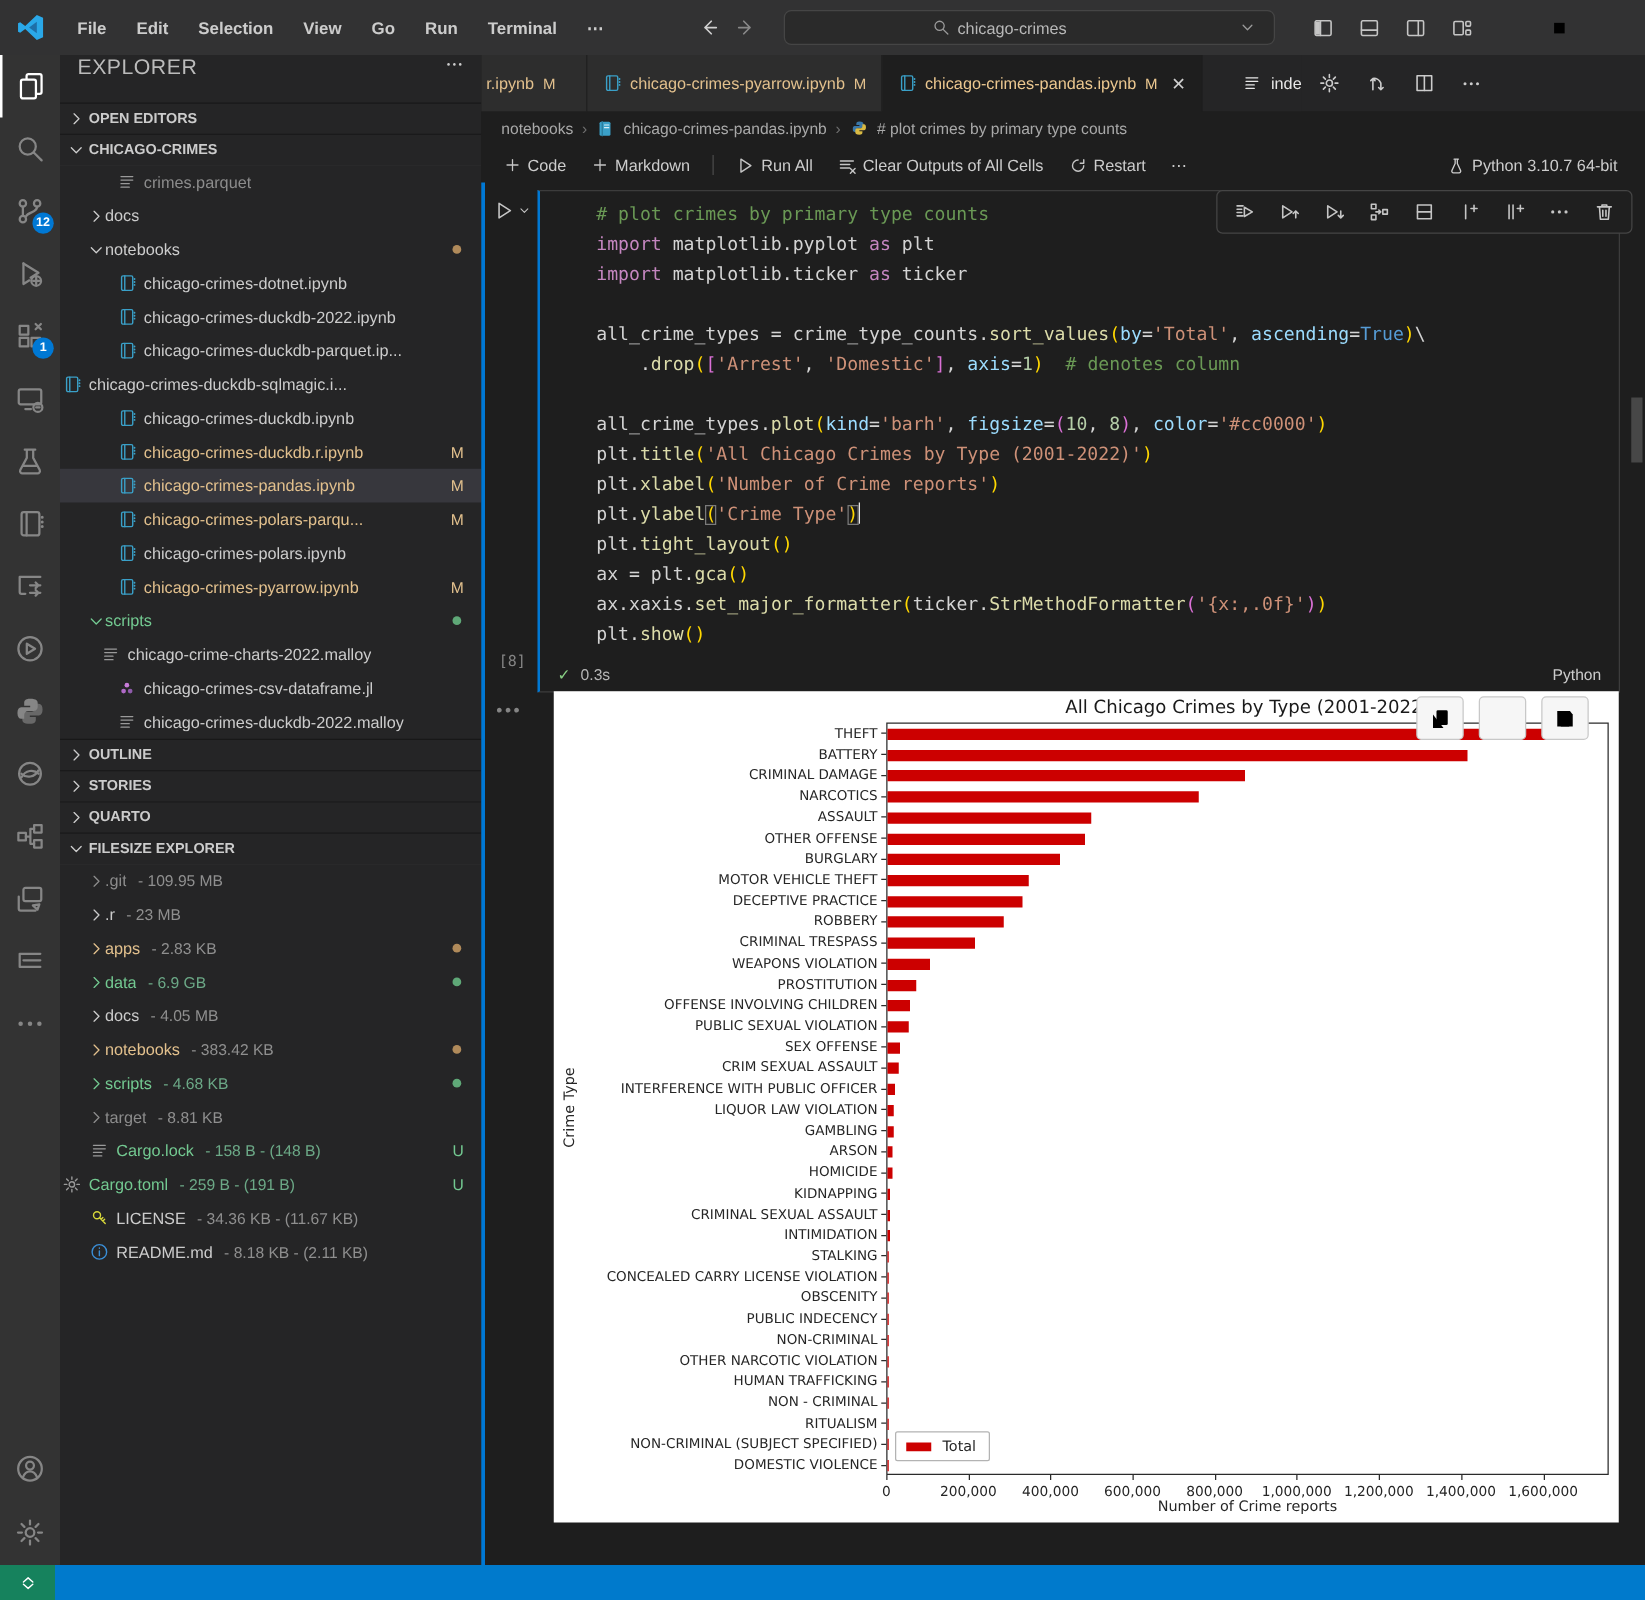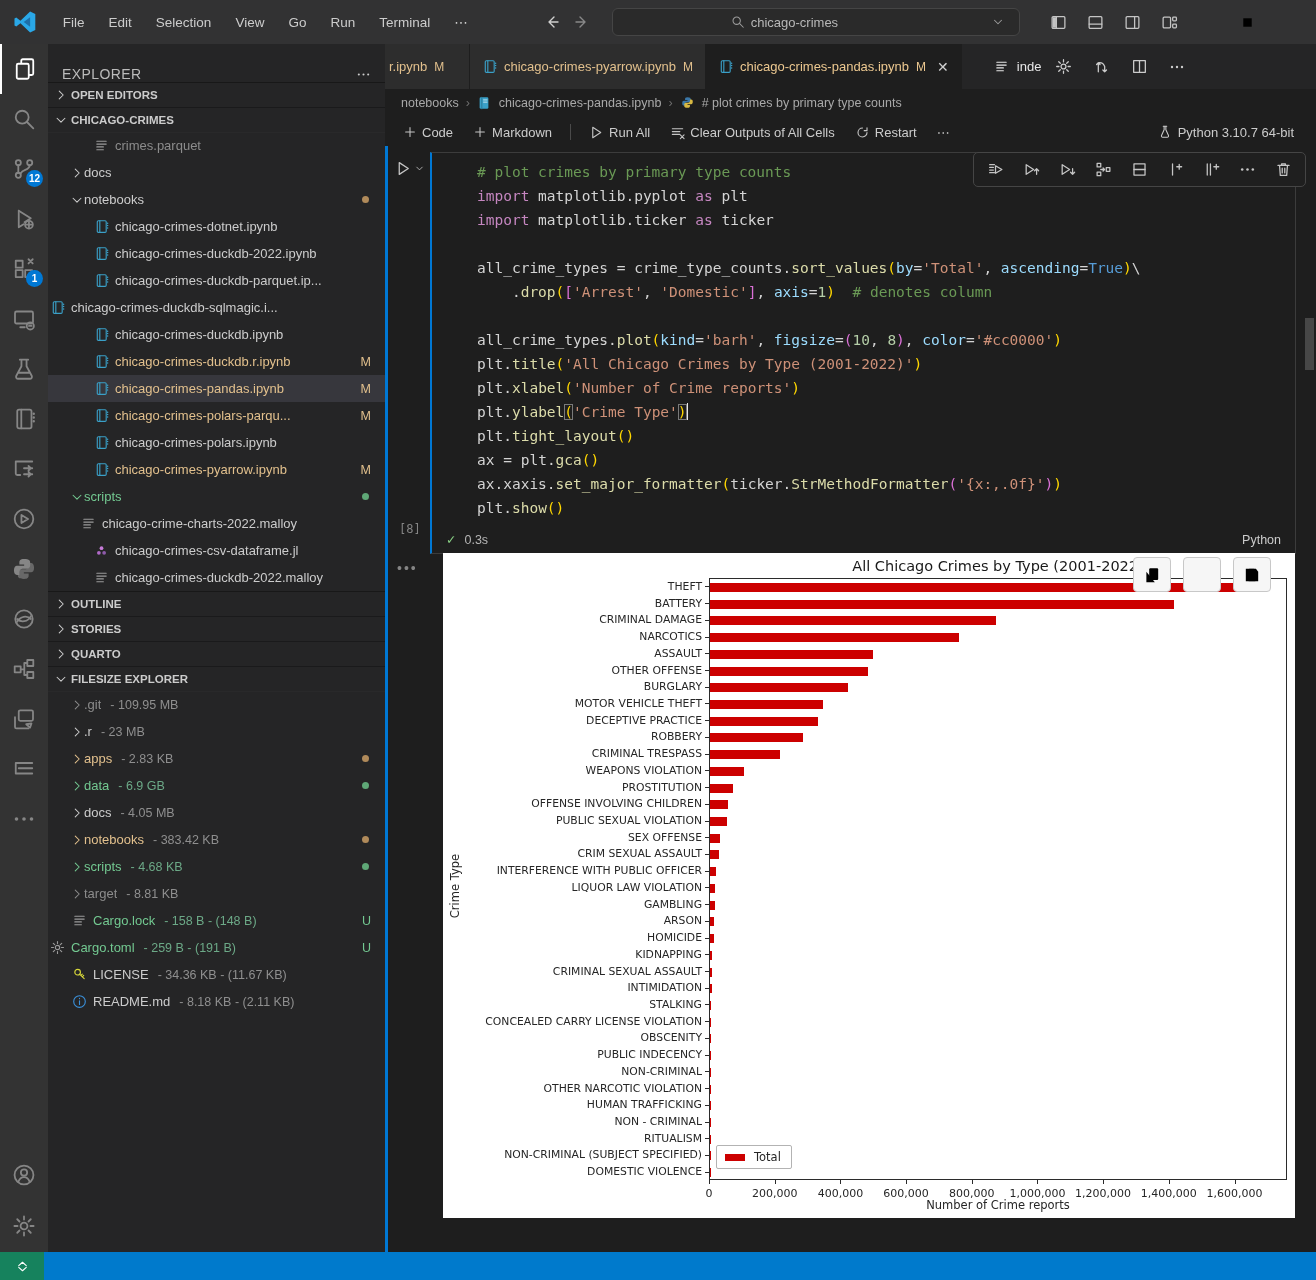--- a/index.html
+++ b/index.html
@@ -28,21 +28,21 @@
     display:flex;flex-direction:column;align-items:center}
   .act{width:48px;height:50px;display:flex;align-items:center;justify-content:center;color:#868686;position:relative}
   .act.active{color:#ffffff;border-left:2px solid #ffffff}
   .act .badge{position:absolute;right:5px;bottom:7px;min-width:17px;height:17px;border-radius:9px;background:#0078d4;
     color:#fff;font-size:10px;display:flex;align-items:center;justify-content:center;padding:0 3px;font-weight:bold}
   .act-bottom{margin-top:auto}
 
   
   #sidebar{position:absolute;left:48px;top:44px;width:337px;height:1208px;background:#252526;color:#cccccc;
     font-size:13px;z-index:10;overflow:hidden}
-  #sb-head{height:38px;display:flex;align-items:flex-end;padding:0 14px;color:#bbbbbb;font-size:14px;letter-spacing:.4px}
+  #sb-head{height:38px;display:flex;align-items:flex-start;padding:0 14px;color:#bbbbbb;font-size:17px;letter-spacing:.4px}
   #sb-head .more{margin-left:auto;color:#cccccc}
   .sec{height:25px;display:flex;align-items:center;padding:0 6px;font-weight:bold;font-size:11.5px;color:#cccccc;
     border-top:1px solid rgba(0,0,0,.35);box-shadow:0 1px 0 rgba(255,255,255,.02)}
   .sec .ic{margin-right:3px;color:#cccccc}
   .row{height:27px;display:flex;align-items:center;position:relative;white-space:nowrap;cursor:default}
   .row.sel{background:#37373d}
   .row .fic{width:18px;margin-right:5px}
   .row .lbl{overflow:hidden;text-overflow:ellipsis}
   .row .size{margin-left:9px;color:#8f8f8f;font-size:12.5px}
   .row .gitb{position:absolute;right:14px;font-size:12.5px}
@@ -66,21 +66,21 @@
   #tab-actions{display:flex;align-items:center;gap:21px;color:#cccccc;margin-left:14px;padding-right:16px}
 
   #breadcrumb{height:27px;display:flex;align-items:center;padding:0 16px;color:#a9a9a9;font-size:12.5px;gap:7px}
   #breadcrumb .sep{color:#6f6f6f}
   #breadcrumb .ic{width:15px}
 
   #nbtoolbar{height:32px;display:flex;align-items:center;padding:0 10px;color:#cccccc;font-size:13px;gap:4px}
   .tbtn{display:flex;align-items:center;gap:5px;padding:3px 8px;border-radius:4px}
   .tbtn .ic{color:#c5c5c5}
   .tsep{width:1px;height:16px;background:#4a4a4a;margin:0 6px}
-  #kernel{margin-left:auto;display:flex;align-items:flex-start;gap:6px;padding-right:12px}
+  #kernel{margin-left:auto;display:flex;align-items:flex-end;gap:6px;padding-right:12px}
 
   
   #content{position:relative;height:1104px}
   #cell-runbtn{position:absolute;left:10px;top:12px;color:#c5c5c5;display:flex;align-items:center;gap:2px}
   #cell-exec{position:absolute;left:14px;top:374px;color:#858585;font:12px "DejaVu Sans Mono",monospace}
   #cell{position:absolute;left:45px;top:4px;width:866px;border:1px solid #3c3c3c;border-left:2px solid #0078d4;background:#1e1e1e}
   #code{padding:7px 0 6px 45px;font:14.5px/24px "DejaVu Sans Mono",monospace;white-space:pre}
   .tk-c{color:#6a9955}.tk-k{color:#c586c0}.tk-p{color:#d4d4d4}.tk-f{color:#dcdcaa}.tk-s{color:#ce9178}
   .tk-v{color:#9cdcfe}.tk-n{color:#b5cea8}.tk-b{color:#569cd6}.tk-g1{color:#ffd700}.tk-g2{color:#da70d6}
   .tk-hl{outline:1px solid #7a7a7a;outline-offset:-1px}
@@ -120,21 +120,21 @@
   #sb-right{margin-left:auto;display:flex;align-items:center;padding-right:8px}
 </style>
 </head>
 <body>
 
 <div id="titlebar">
   <svg id="vscode-logo" viewBox="0 0 16 16">
     <path d="M11.5 1L5 7.2 2.2 5 1 5.6v4.8l1.2.6L5 8.8l6.5 6.2 3.5-1.6V2.6z" fill="#2aa8e8" stroke="none"></path>
     <path d="M11.5 4.8v6.4L7.2 8z" fill="#1e6fa8" stroke="none"></path>
   </svg>
-  <div id="menubar" style="display: flex;">
+  <div id="menubar" style="display: flex; font-weight: bold;">
       <span class="menu-item">File</span>
       <span class="menu-item">Edit</span>
       <span class="menu-item">Selection</span>
       <span class="menu-item">View</span>
       <span class="menu-item">Go</span>
       <span class="menu-item">Run</span>
       <span class="menu-item">Terminal</span>
       <span class="menu-item">⋯</span>
     </div>
   <div id="nav-arrows">

